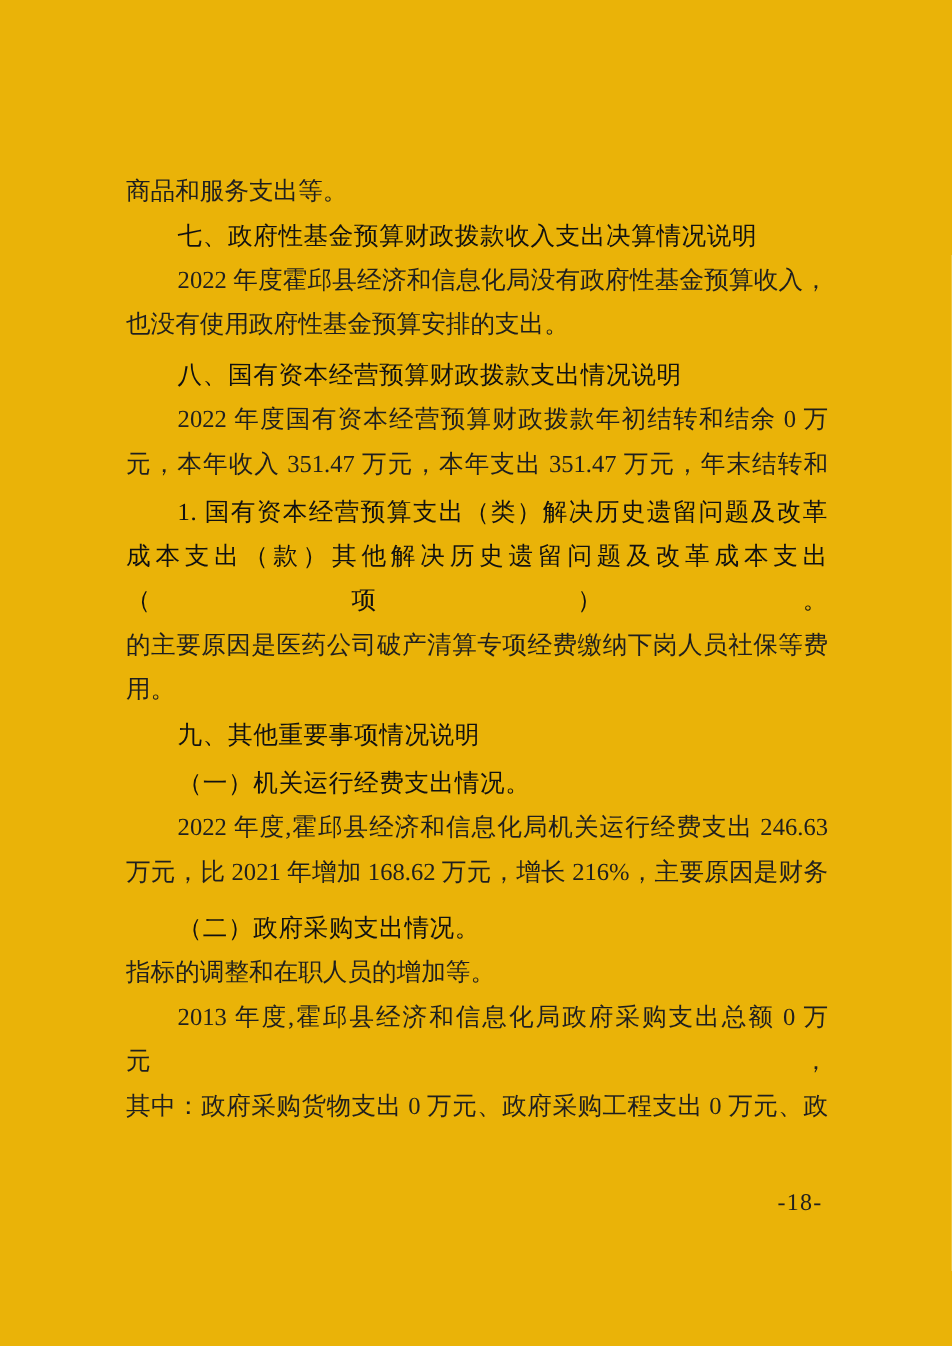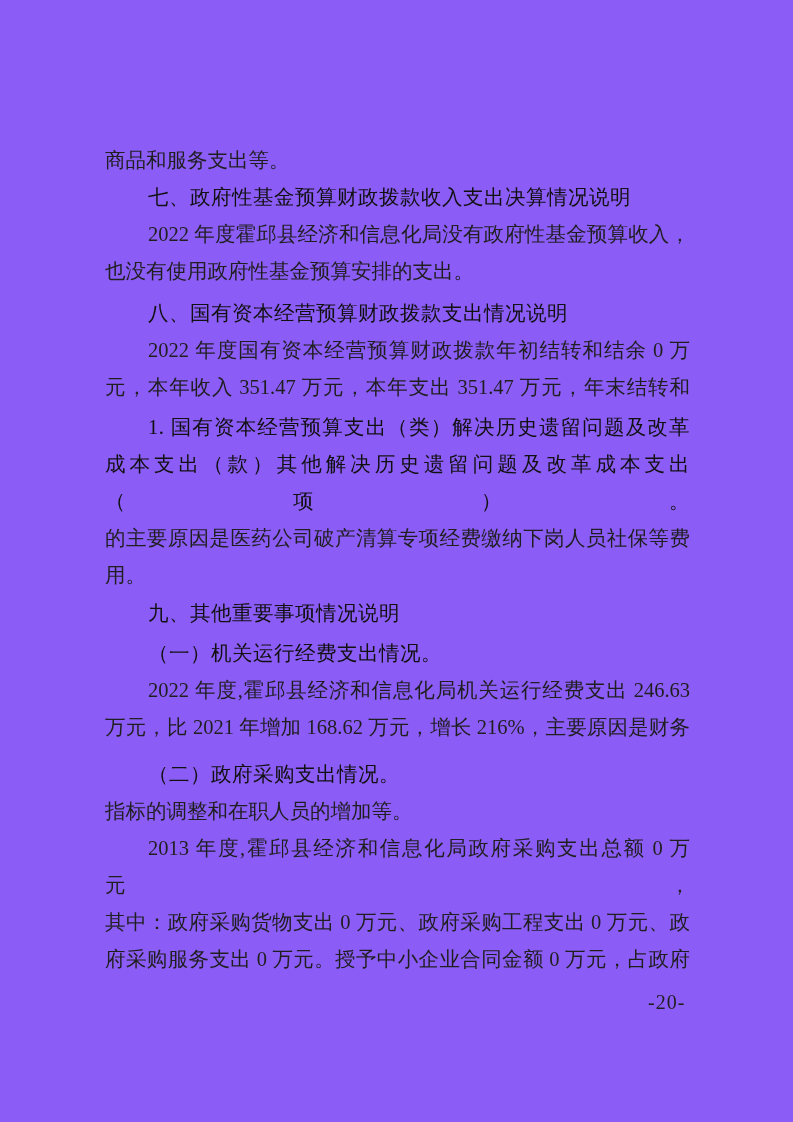--- a/index.html
+++ b/index.html
@@ -6,21 +6,21 @@
   body {
     width: 793px; height: 1122px;
     background: #ffffff;
     position: relative;
     overflow: hidden;
     font-family: "Liberation Serif", "DejaVu Serif", serif;
     color: #1f1f1f;
   }
   .page {
     position: absolute; inset: 0;
-    background: #8b5cf6;
+    background: #eab308;
   }
   .text-block {
     position: absolute;
     left: 105px; top: 142px; width: 585px;
     font-size: 20.5px;
     line-height: 37px;
     text-align: left;
   }
   .ln { min-height: 37px; }
   
@@ -61,18 +61,17 @@
     <div class="ln j">的主要原因是医药公司破产清算专项经费缴纳下岗人员社保等费</div>
     <div class="ln">用。</div>
     <div class="ln h ind mt11">九、其他重要事项情况说明</div>
     <div class="ln h ind mt3">（一）机关运行经费支出情况。</div>
     <div class="ln ind j">2022 年度,霍邱县经济和信息化局机关运行经费支出 246.63</div>
     <div class="ln j">万元，比 2021 年增加 168.62 万元，增长 216%，主要原因是财务</div>
     <div class="ln h ind mt10">（二）政府采购支出情况。</div>
     <div class="ln">指标的调整和在职人员的增加等。</div>
     <div class="ln ind j">2013 年度,霍邱县经济和信息化局政府采购支出总额 0 万元，</div>
     <div class="ln j">其中：政府采购货物支出 0 万元、政府采购工程支出 0 万元、政</div>
-    <div class="ln j">府采购服务支出 0 万元。授予中小企业合同金额 0 万元，占政府</div>
   </div>
 
-  <div class="page-number">-20-</div>
+  <div class="page-number">-18-</div>
 
 </div>
 
 </body></html>

